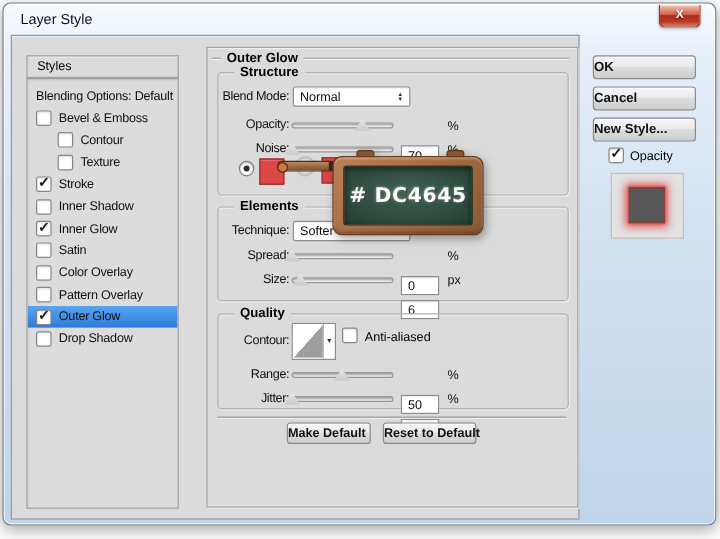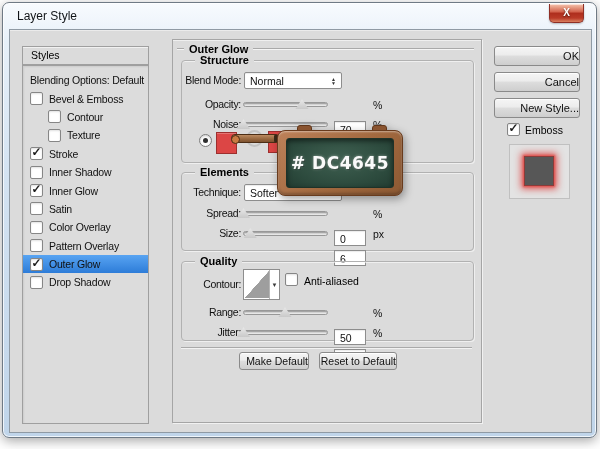--- a/index.html
+++ b/index.html
@@ -25,21 +25,21 @@
   }
   .close-btn {
     position:absolute; top:1px; right:12px; width:35px; height:19px;
     border:1px solid #8f2f26; border-top:none; border-radius:0 0 5px 5px;
     background:linear-gradient(180deg,#f7c6b2 0%,#e79d85 18%,#d15f4a 45%,#ae2e1d 50%,#ba3a27 78%,#da8160 100%);
     color:#fff; font-size:10px; font-weight:bold; text-align:center; line-height:17px;
     box-shadow:inset 0 1px 0 rgba(255,255,255,.55), 0 1px 2px rgba(0,0,0,.25);
     text-shadow:0 1px 2px rgba(0,0,0,.6); cursor:default;
   }
   .client {
-    position:absolute; left:6px; top:26px; width:583px; height:404px;
+    position:absolute; left:6px; top:26px; width:474px; height:404px;
     background:#dbdbdb; border:1px solid #8f9aa4;
     box-shadow:inset 0 1px 0 rgba(255,255,255,.45);
   }
 
   
   .styles-header {
     position:absolute; left:12px; top:16px; width:127px; height:19px;
     border:1px solid #9f9f9f; font-size:10.5px; line-height:17px; padding-left:8px;
     box-shadow:inset 0 1px 0 rgba(255,255,255,.6);
   }
@@ -149,23 +149,24 @@
     display:flex; align-items:center; justify-content:center; font-size:6px; color:#3a3a3a;
   }
   .aa-check { position:absolute; left:103px; top:11px; }
   .aa-label { position:absolute; left:122px; top:13px; font-size:10.5px; }
 
   .psep { position:absolute; left:8px; right:9px; top:307px; height:2px; background:linear-gradient(#a9a9a9 50%,#f2f2f2 50%); }
 
   .btn {
     background:linear-gradient(180deg,#f5f5f5 0%,#ececec 45%,#dddddd 50%,#cecece 100%);
     border:1px solid #8a8a8a; border-radius:3px; color:#111;
-    text-align:right; font-size:10.5px;
+    text-align:left; font-size:10.5px;
     box-shadow:inset 0 1px 0 rgba(255,255,255,.85); cursor:default;
     white-space:nowrap;
+    font-weight:bold;
   }
   .btn-make  { position:absolute; left:66px;  top:312px; width:70px; height:18px; line-height:16px; }
   .btn-reset { position:absolute; left:146px; top:312px; width:78px; height:18px; line-height:16px; }
 
   
   .btn-r { position:absolute; left:484px; width:86px; height:20px; line-height:18px; font-size:11px; }
   #btn-ok { top:16px; } #btn-cancel { top:42px; } #btn-newstyle { top:68px; }
   .preview-row { position:absolute; left:497px; top:93px; display:flex; align-items:center; gap:5px; font-size:10.5px; }
   .preview-box {
     position:absolute; left:499px; top:114px; width:61px; height:55px;
@@ -438,21 +439,21 @@
     </div>
 
     <div class="btn btn-r" id="btn-ok">OK</div>
     <div class="btn btn-r" id="btn-cancel">Cancel</div>
     <div class="btn btn-r" id="btn-newstyle">New Style...</div>
 
     <div class="preview-row">
       <span class="cb">
           <span>✓</span>
         </span>
-      <span>Emboss</span>
+      <span>Opacity</span>
     </div>
 
     <div class="preview-box">
       <div class="preview-square"></div>
     </div>
 
     <div class="pencil-layer">
       <div class="ghost-circle"></div>
       <div class="swatch2"></div>
       <div class="pencil-bar"></div>

